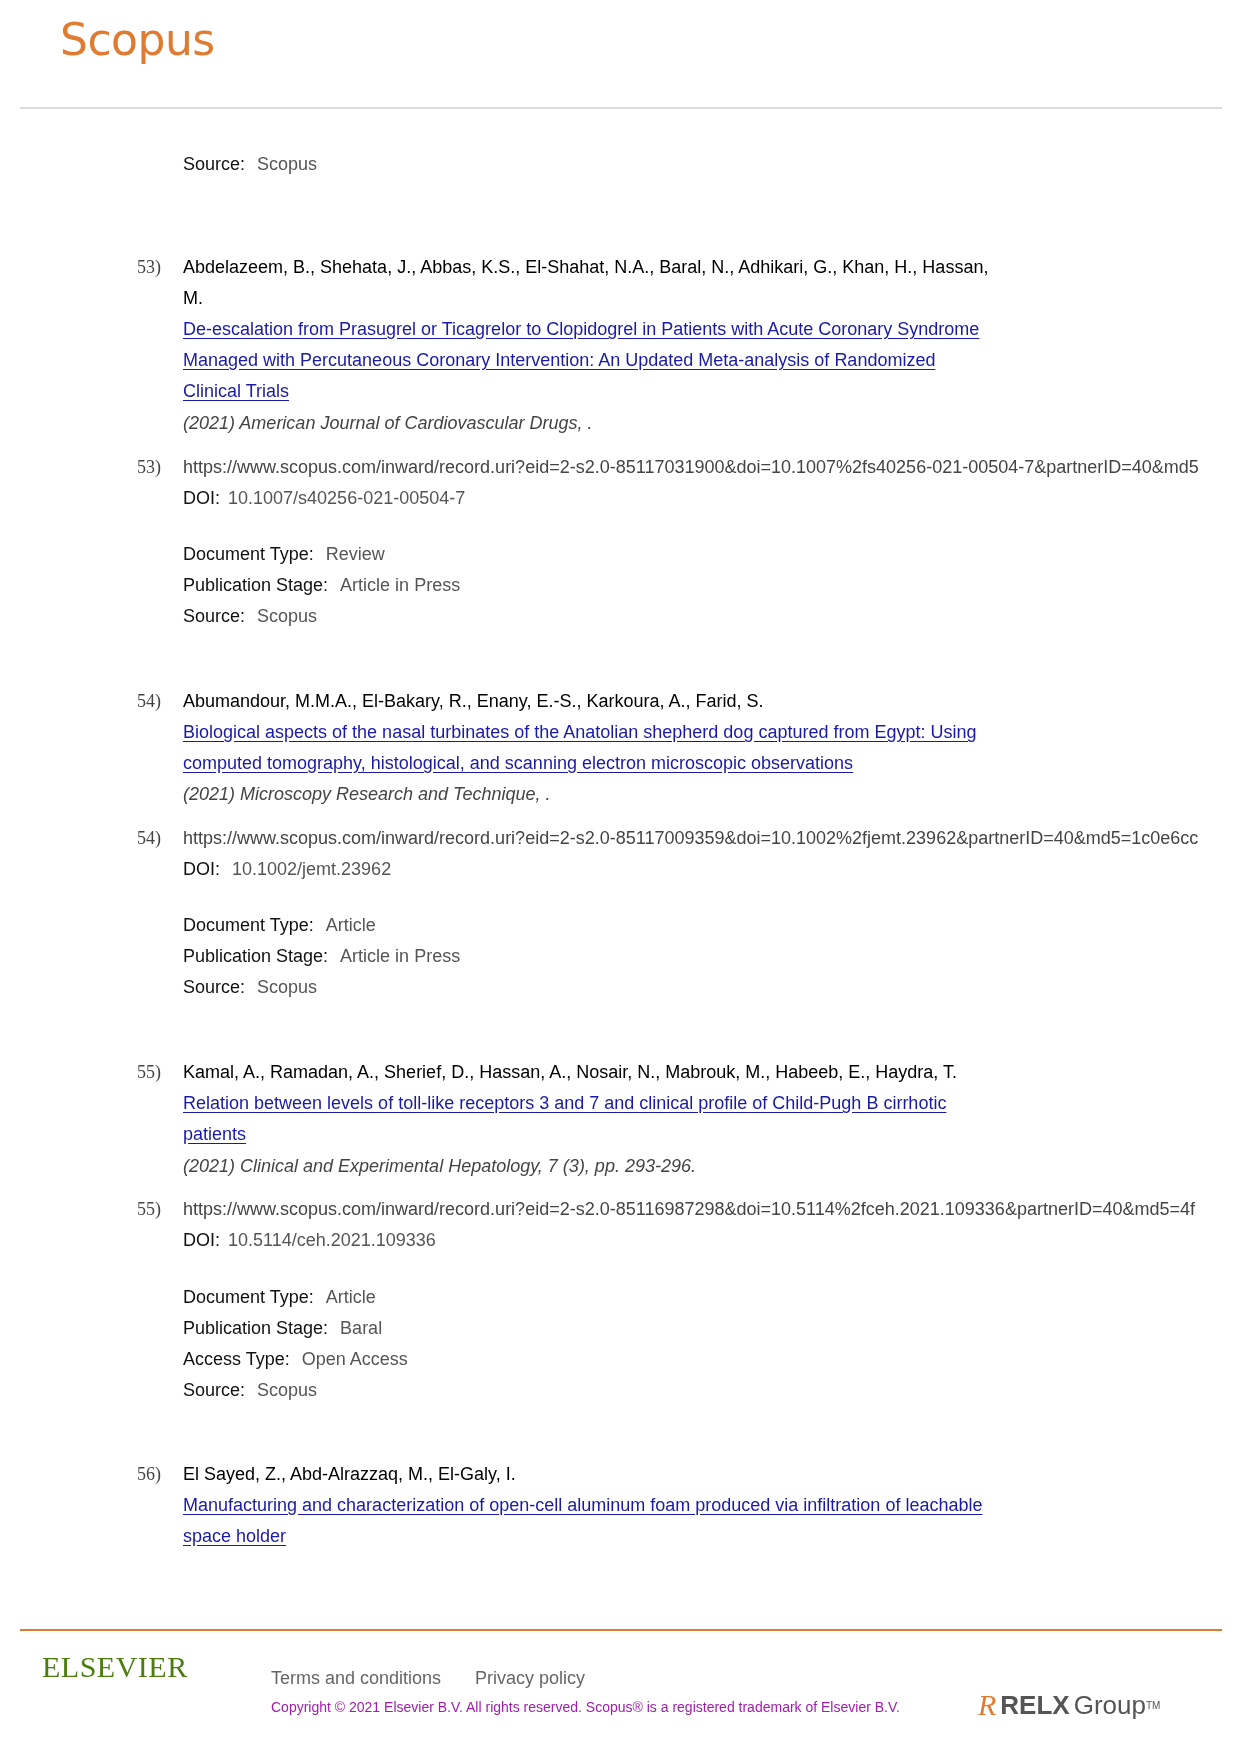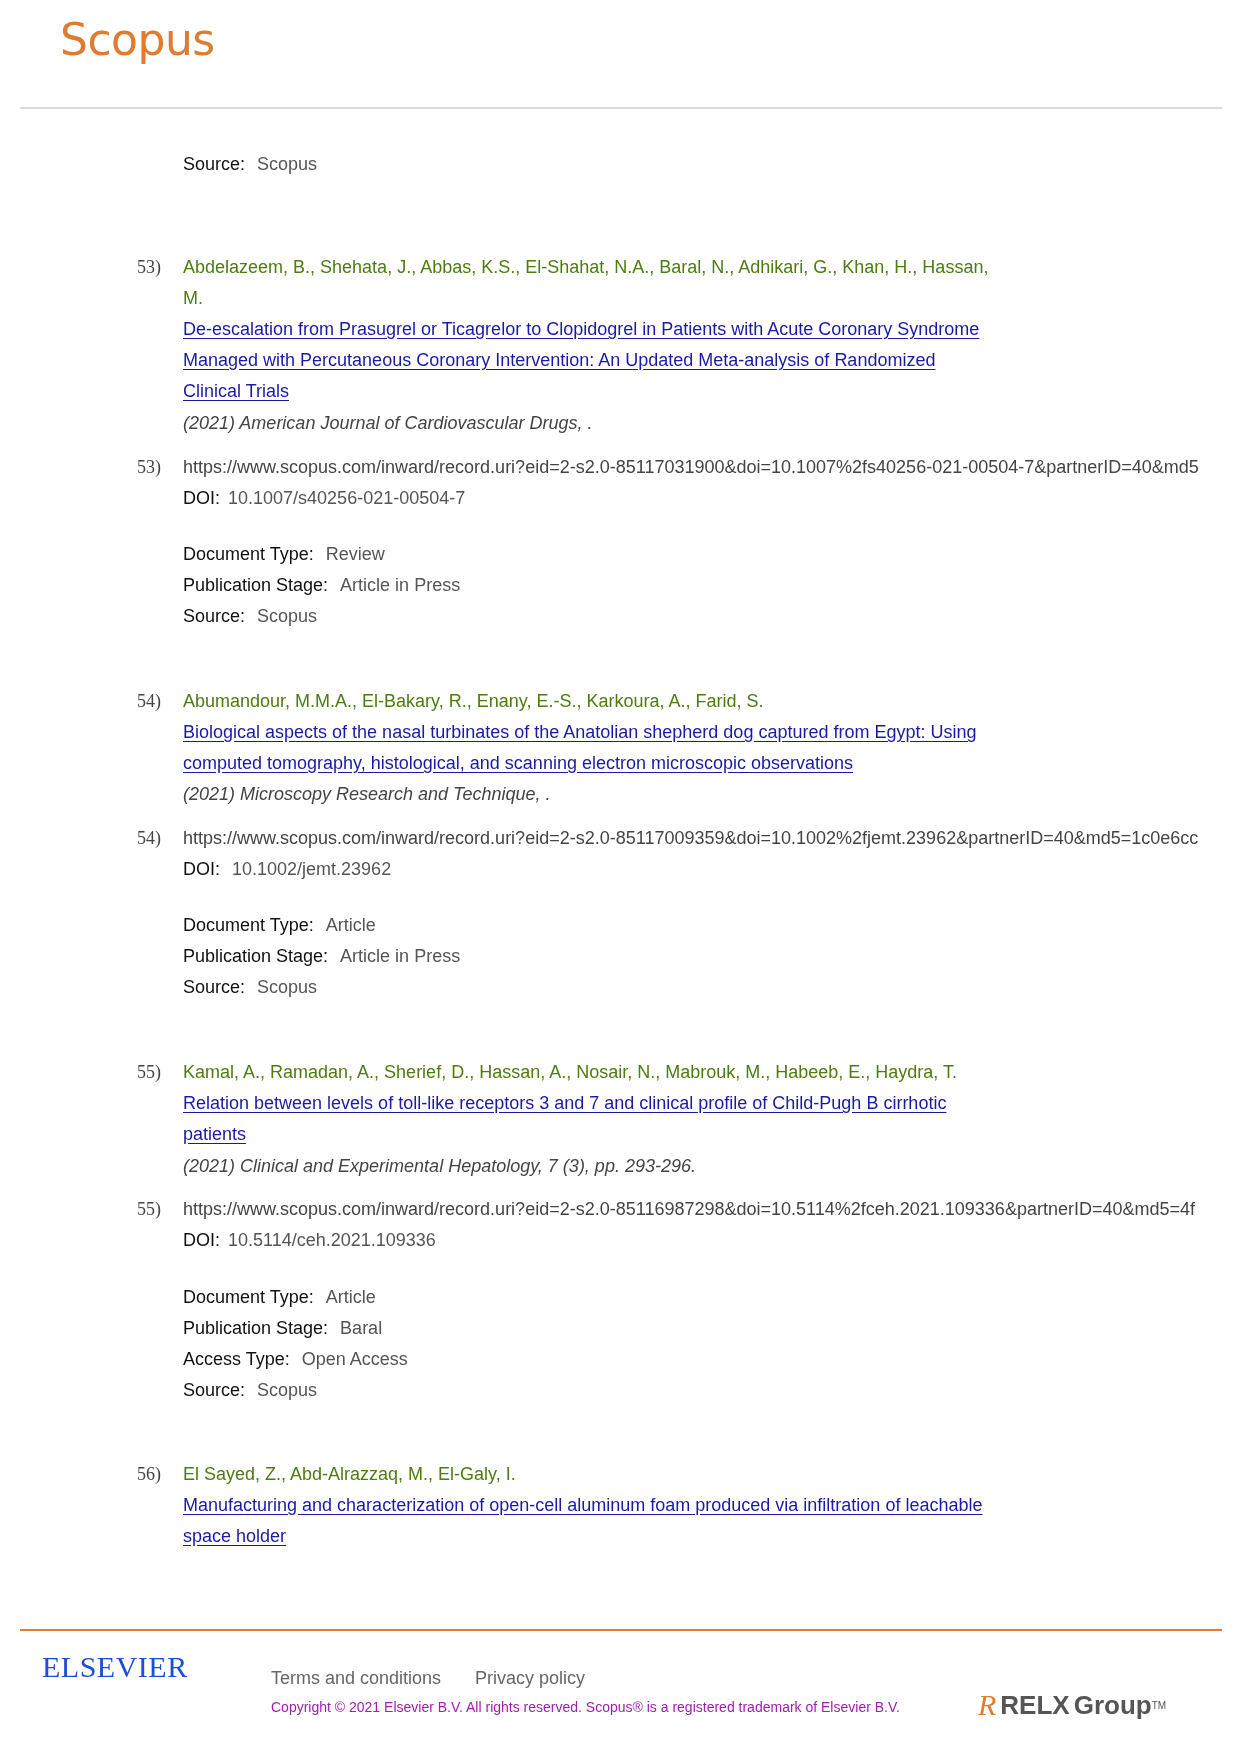--- a/index.html
+++ b/index.html
@@ -7,35 +7,35 @@
     body { position: relative; font-family: "Liberation Sans", sans-serif; color: #444444; }
 
     .header { position: absolute; left: 0; top: 0; width: 1241px; height: 110px; }
     .logo { position: absolute; left: 60px; top: 14px; font-family: "DejaVu Sans", sans-serif; font-size: 44px; color: #e07b32; letter-spacing: -0.5px; }
     .header-rule { position: absolute; left: 20px; top: 107px; width: 1202px; height: 2px; background: #dcdcdc; }
 
     .content { position: absolute; left: 0; top: 0; width: 1241px; }
     .row { position: absolute; left: 0; width: 1241px; font-size: 18px; line-height: 31px; white-space: nowrap; }
     .num { position: absolute; left: 137px; color: #444444; font-family: Liberation Serif, serif; }
     .body { position: absolute; left: 183px; }
-    .authors { color: #4d7c0f; }
+    .authors { color: #000000; }
     .title-link { color: #1a1aa6; text-decoration: underline; text-underline-offset: 3px; cursor: pointer; }
     .citation { color: #444444; font-style: italic; }
     .url { color: #444444; }
     .label { color: #111111; margin-top: 32px; }
     .value { color: #555555; margin-left: 12px; }
 
     .footer-rule { position: absolute; left: 20px; top: 1629px; width: 1202px; height: 2px; background: #e07b32; }
-    .elsevier { position: absolute; left: 42px; top: 1650px; font-family: "Liberation Serif", serif; font-size: 30px; color: #1d4ed8; letter-spacing: 0.5px; }
+    .elsevier { position: absolute; left: 42px; top: 1650px; font-family: "Liberation Serif", serif; font-size: 30px; color: #4d7c0f; letter-spacing: 0.5px; }
     .footer-link { position: absolute; top: 1668px; font-size: 18px; color: #666666; cursor: pointer; }
     .copyright { position: absolute; left: 271px; top: 1699px; font-size: 14px; color: #a21caf; white-space: nowrap; }
     .relx { position: absolute; left: 978px; top: 1688px; display: flex; align-items: center; font-size: 26px; color: #555555; white-space: nowrap; }
     .relx-mark { color: #e07b32; font-family: "Liberation Serif", serif; font-style: italic; font-size: 30px; margin-right: 4px; }
     .relx-bold { font-weight: bold; }
-    .relx-light { font-weight: bold; margin-left: 4px; }
+    .relx-light { font-weight: normal; margin-left: 4px; }
     .tm { font-size: 10px; vertical-align: top; }
   </style>
 </head>
 <body>
 
 <div class="header">
   <div class="logo">Scopus</div>
   <div class="header-rule"></div>
 </div>
 

